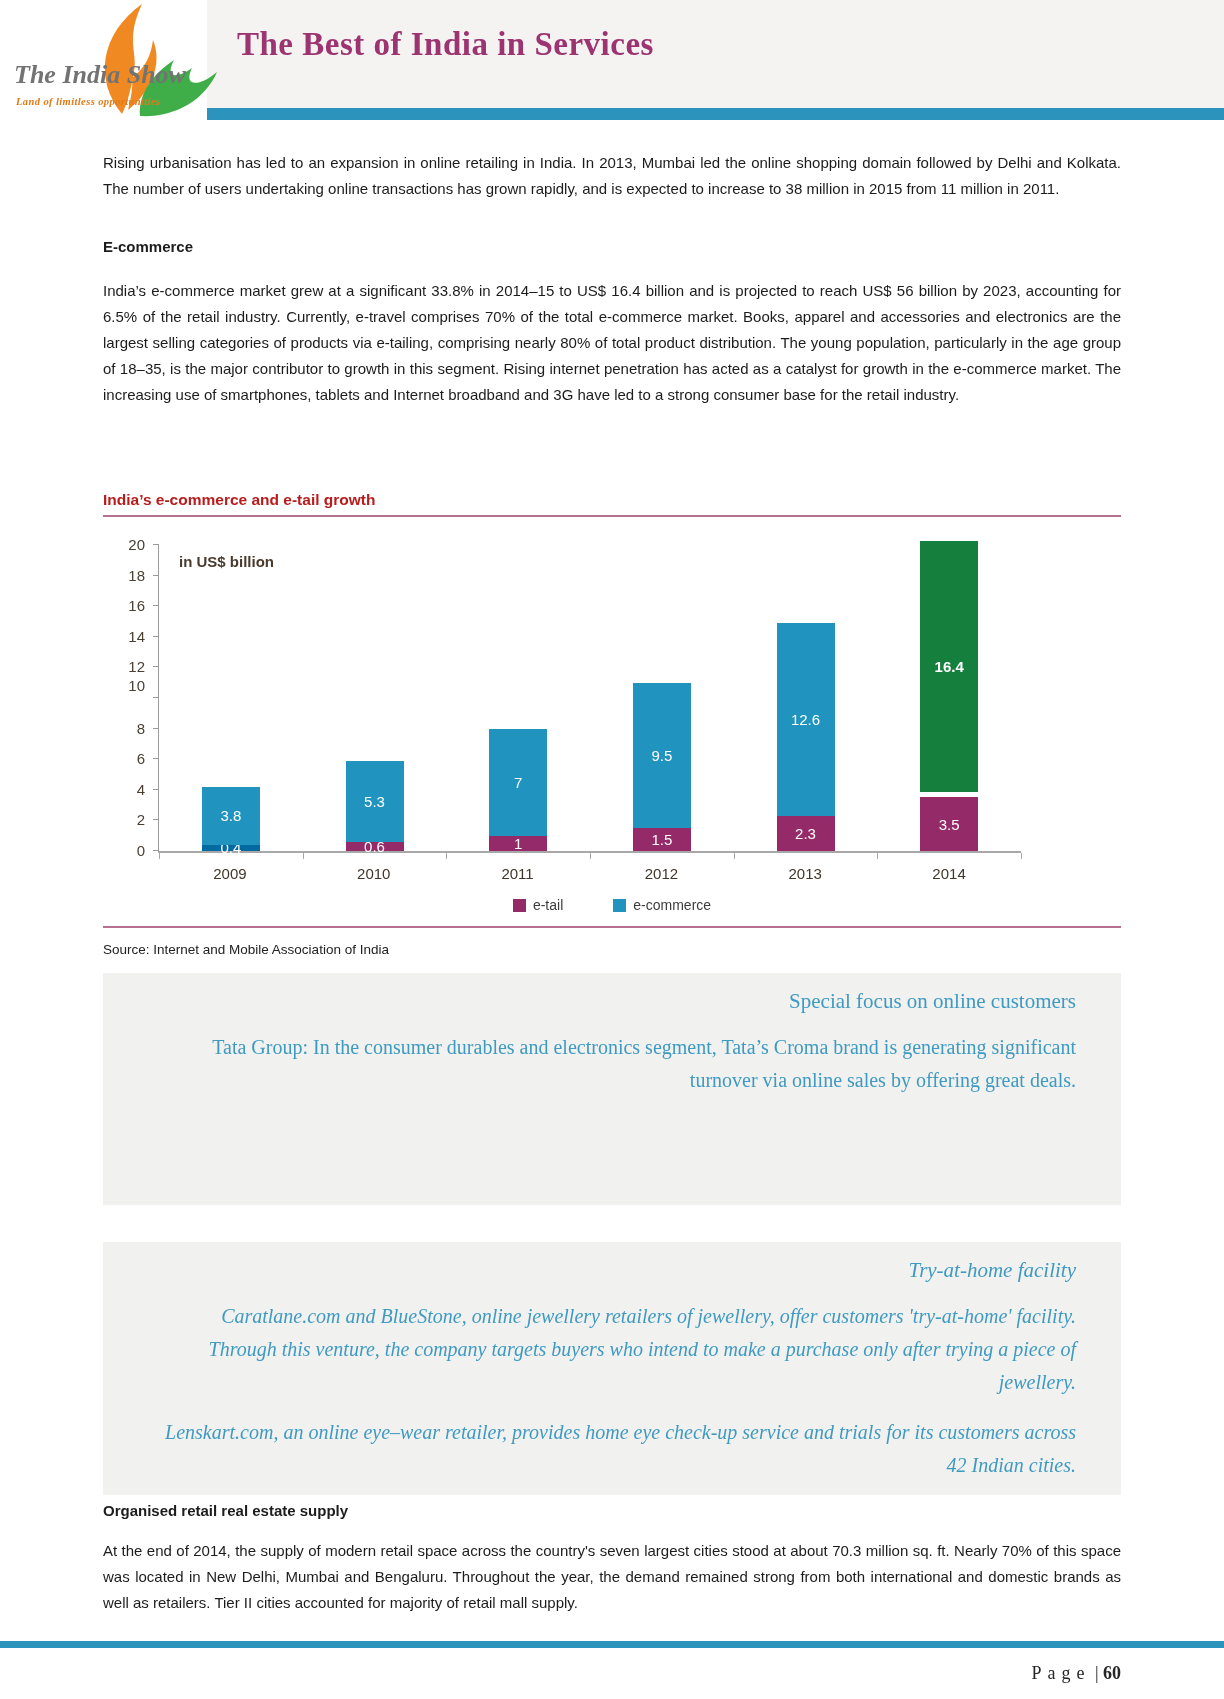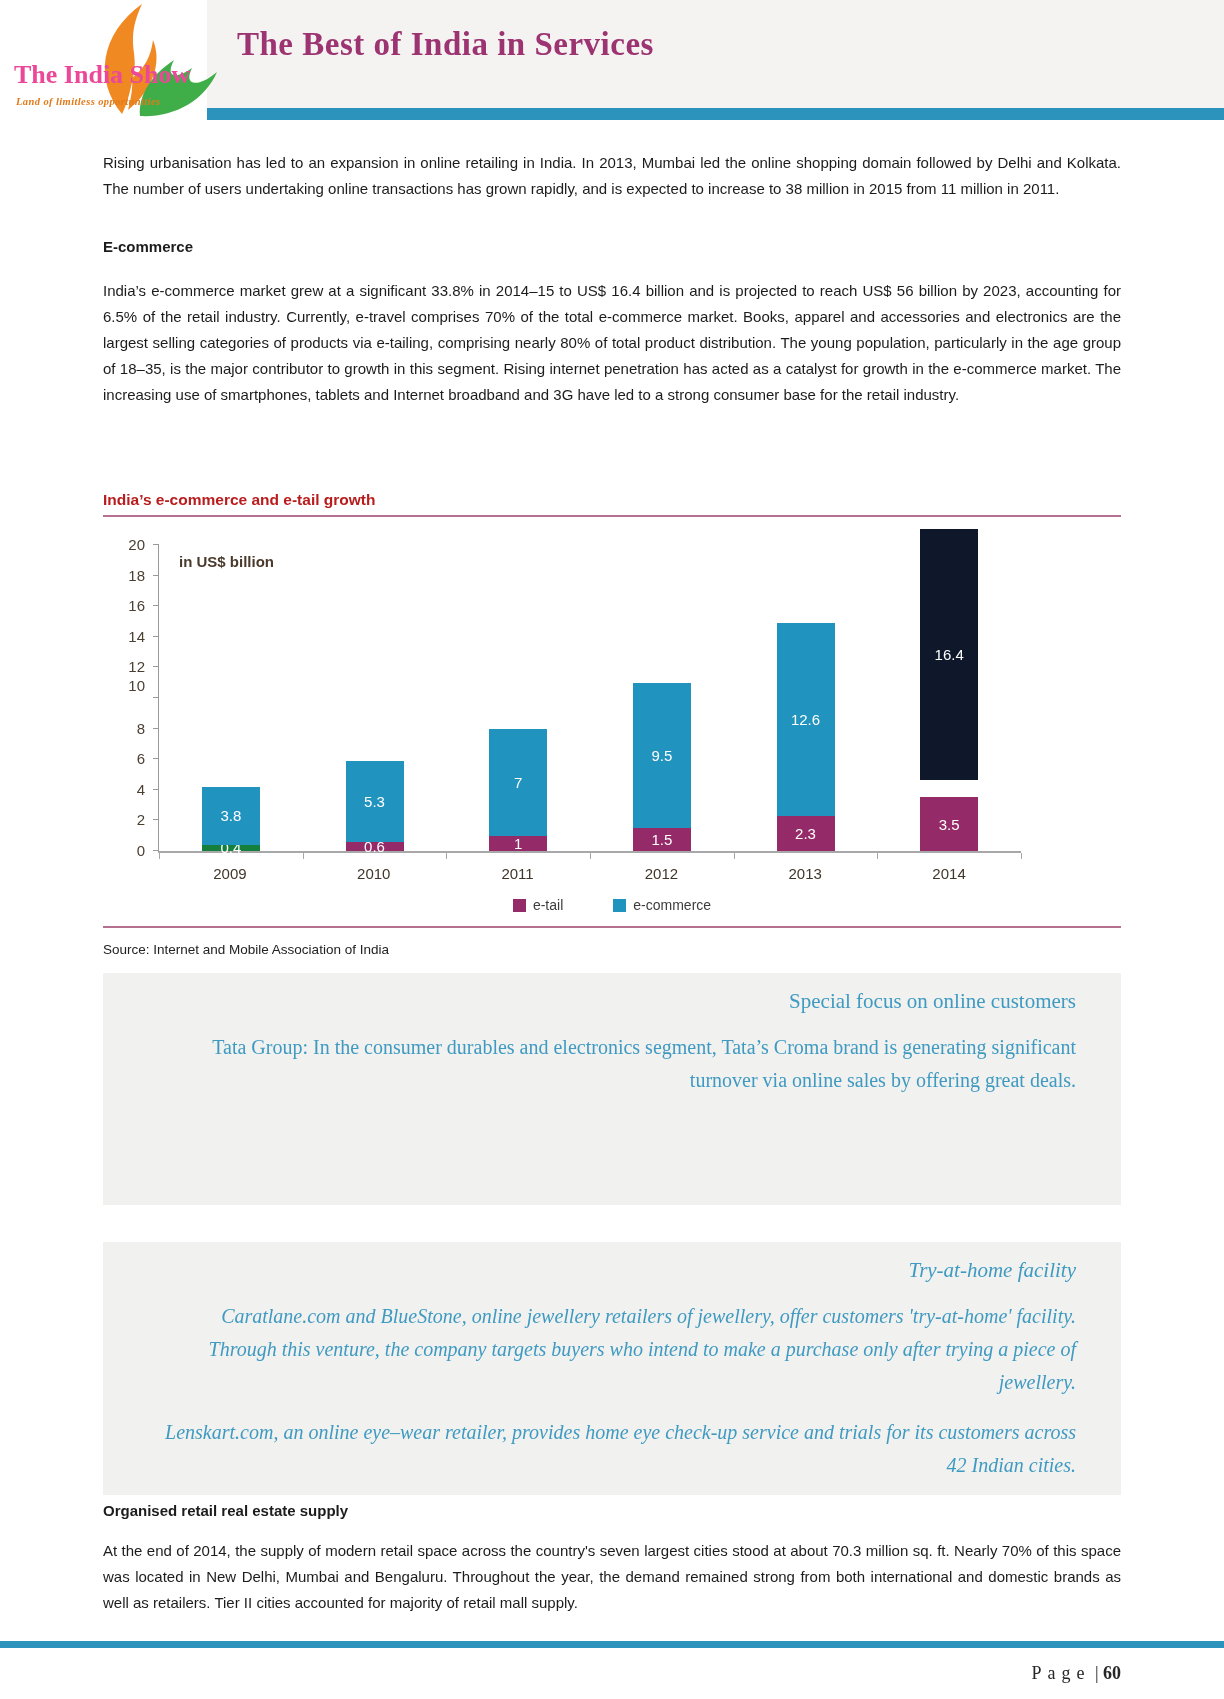--- a/index.html
+++ b/index.html
@@ -14,22 +14,22 @@
   .header-accent { position:absolute; left:0; right:0; bottom:0; height:12px; background:#2b93bc; }
   .header-title {
     position:absolute; left:30px; top:26px;
     font-family:"Liberation Serif", serif; font-weight:bold;
     font-size:33px; color:#9c3471; letter-spacing:0.5px; white-space:nowrap;
   }
   .logo { position:absolute; left:10px; top:2px; width:197px; height:116px; background:#ffffff; }
   .logo svg { position:absolute; left:68px; top:2px; }
   .logo-title {
     position:absolute; left:4px; top:58px;
-    font-family:"Liberation Serif", serif; font-weight:bold;
-    font-size:26px; color:#ec4899; white-space:nowrap;
+    font-family:"Liberation Serif", serif; font-style:italic; font-weight:bold;
+    font-size:26px; color:#737373; white-space:nowrap;
   }
   .logo-tagline {
     position:absolute; left:6px; top:94px;
     font-family:"Liberation Serif", serif; font-style:italic; font-weight:bold;
     font-size:10.5px; color:#e07b1a; white-space:nowrap; letter-spacing:0.4px;
   }
 
   
   .content { position:absolute; left:103px; width:1018px; top:120px; height:1579px; }
   .body-text { position:absolute; left:0; right:0; font-size:15px; line-height:26px; text-align:justify; }
@@ -137,21 +137,21 @@
         <div class="ylabel" style="bottom: 205.2px;">14</div>
         <div class="ytick" style="bottom: 214.2px;"></div>
         <div class="ylabel" style="bottom: 235.8px;">16</div>
         <div class="ytick" style="bottom: 244.8px;"></div>
         <div class="ylabel" style="bottom: 266.4px;">18</div>
         <div class="ytick" style="bottom: 275.4px;"></div>
         <div class="ylabel" style="bottom: 297px;">20</div>
         <div class="ytick" style="bottom: 306px;"></div>
       </div>
     <div class="plot" id="plot">
-        <div class="seg" style="left: calc(8.33333% - 29px); bottom: 0px; height: 6.12px; background: #15803d;">
+        <div class="seg" style="left: calc(8.33333% - 29px); bottom: 0px; height: 6.12px; background: #0369a1;">
           <span>0.4</span>
         </div>
         <div class="seg" style="left: calc(8.33333% - 29px); bottom: 6.12px; height: 58.14px; background: rgb(32, 147, 190);">
           <span>3.8</span>
         </div>
         <div class="seg" style="left: calc(25% - 29px); bottom: 0px; height: 9.18px; background: rgb(149, 42, 105);">
           <span>0.6</span>
         </div>
         <div class="seg" style="left: calc(25% - 29px); bottom: 9.18px; height: 81.09px; background: rgb(32, 147, 190);">
           <span>5.3</span>
@@ -170,21 +170,21 @@
         </div>
         <div class="seg" style="left: calc(75% - 29px); bottom: 0px; height: 35.19px; background: rgb(149, 42, 105);">
           <span>2.3</span>
         </div>
         <div class="seg" style="left: calc(75% - 29px); bottom: 35.19px; height: 192.78px; background: rgb(32, 147, 190);">
           <span>12.6</span>
         </div>
         <div class="seg" style="left: calc(91.6667% - 29px); bottom: 0px; height: 53.55px; background: rgb(149, 42, 105);">
           <span>3.5</span>
         </div>
-        <div class="seg" style="left: calc(91.6667% - 29px); bottom: 71px; height: 250.92px; background: #0f172a;">
+        <div class="seg" style="left: calc(91.6667% - 29px); bottom: 59px; height: 250.92px; background: #15803d; font-weight: bold;">
           <span>16.4</span>
         </div>
         <div class="xtick" style="left: 0%;"></div>
         <div class="xtick" style="left: 16.6667%;"></div>
         <div class="xtick" style="left: 33.3333%;"></div>
         <div class="xtick" style="left: 50%;"></div>
         <div class="xtick" style="left: 66.6667%;"></div>
         <div class="xtick" style="left: 83.3333%;"></div>
         <div class="xtick" style="left: 100%;"></div>
       </div>

